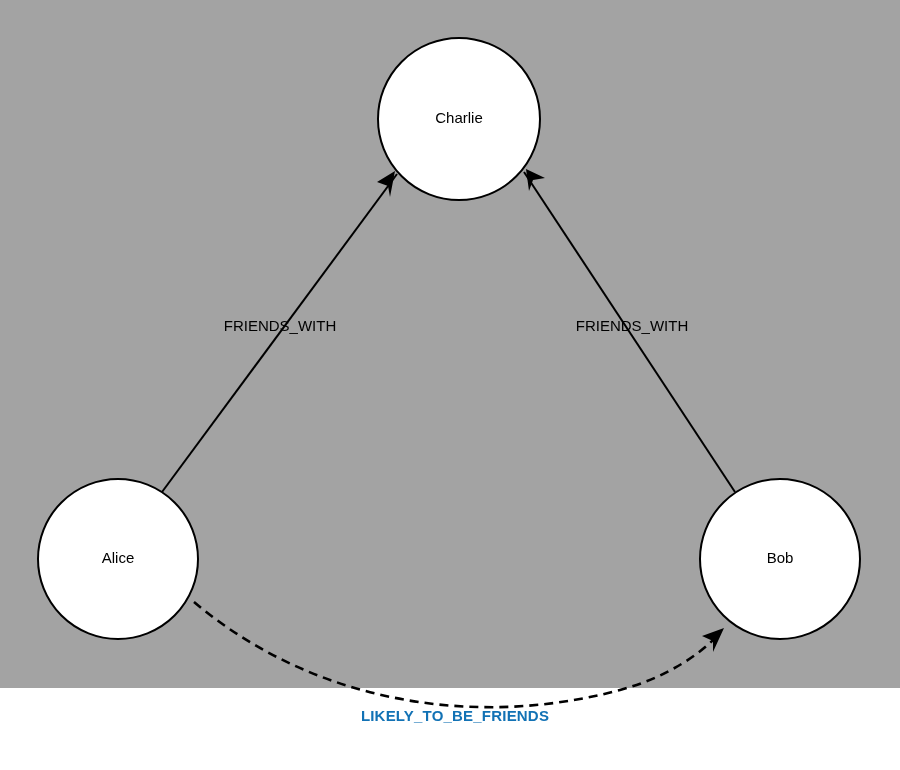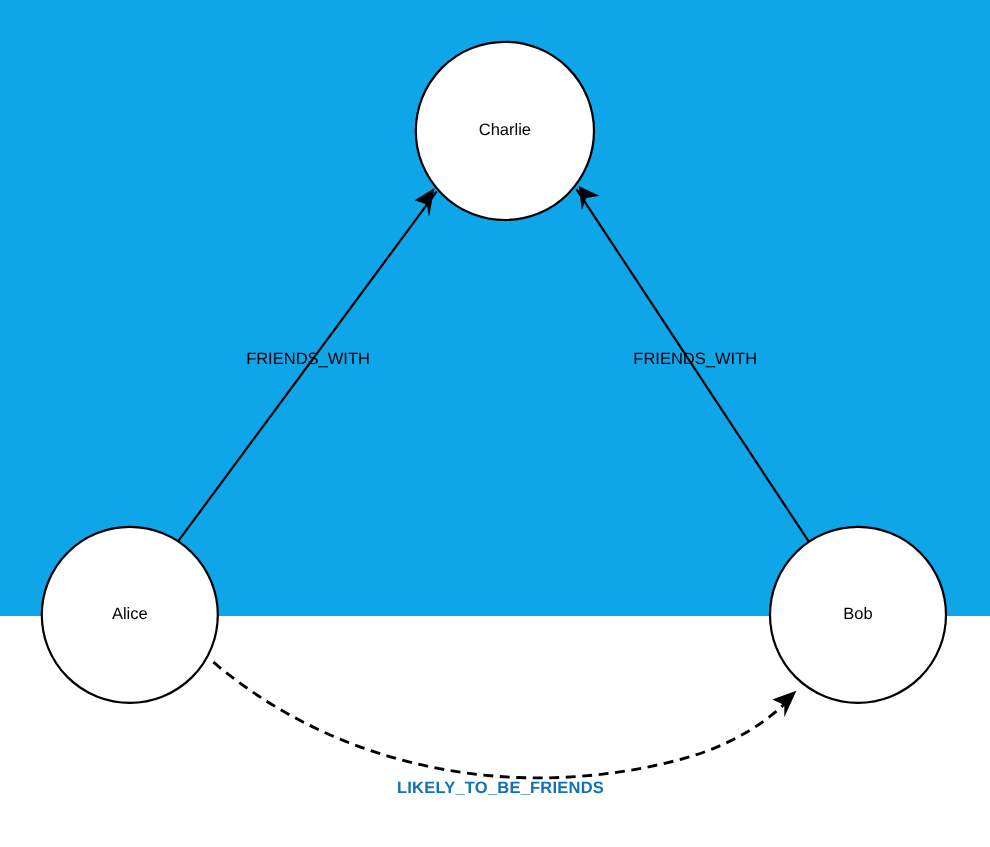--- a/index.html
+++ b/index.html
@@ -9,22 +9,22 @@
   }
   body {
     width: 900px;
     height: 770px;
     font-family: "Liberation Sans", sans-serif;
     overflow: hidden;
   }
   #graph-canvas {
     position: relative;
     width: 900px;
-    height: 560px;
-    background: #0ea5e9;
+    height: 688px;
+    background: #a3a3a3;
   }
   svg#graph-svg {
     position: absolute;
     top: 0;
     left: 0;
     width: 900px;
     height: 770px;
     display: block;
   }
   .node-circle {

